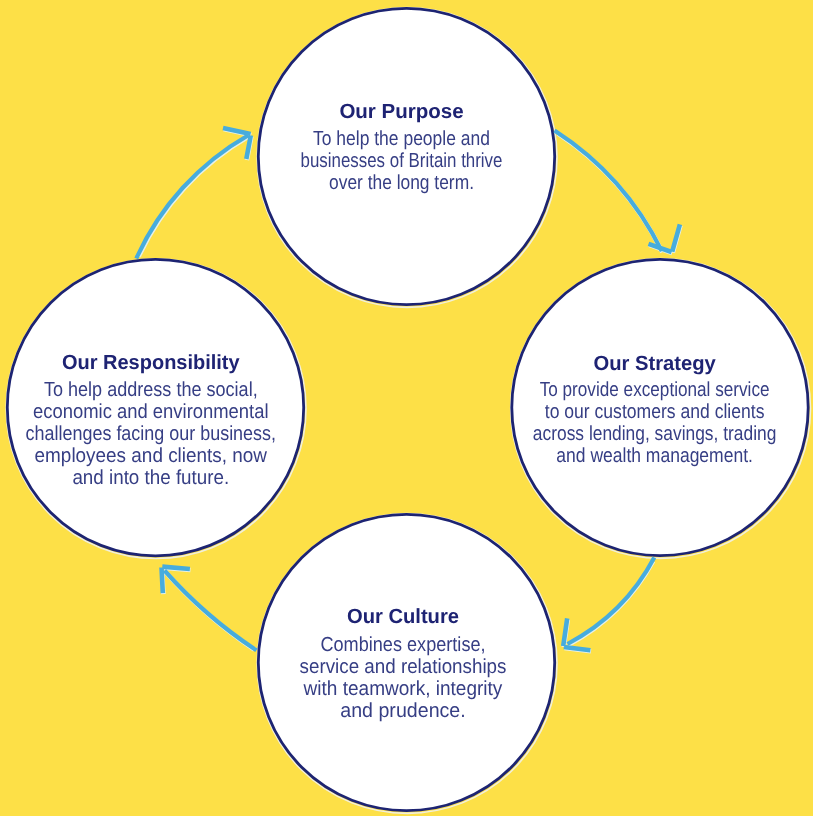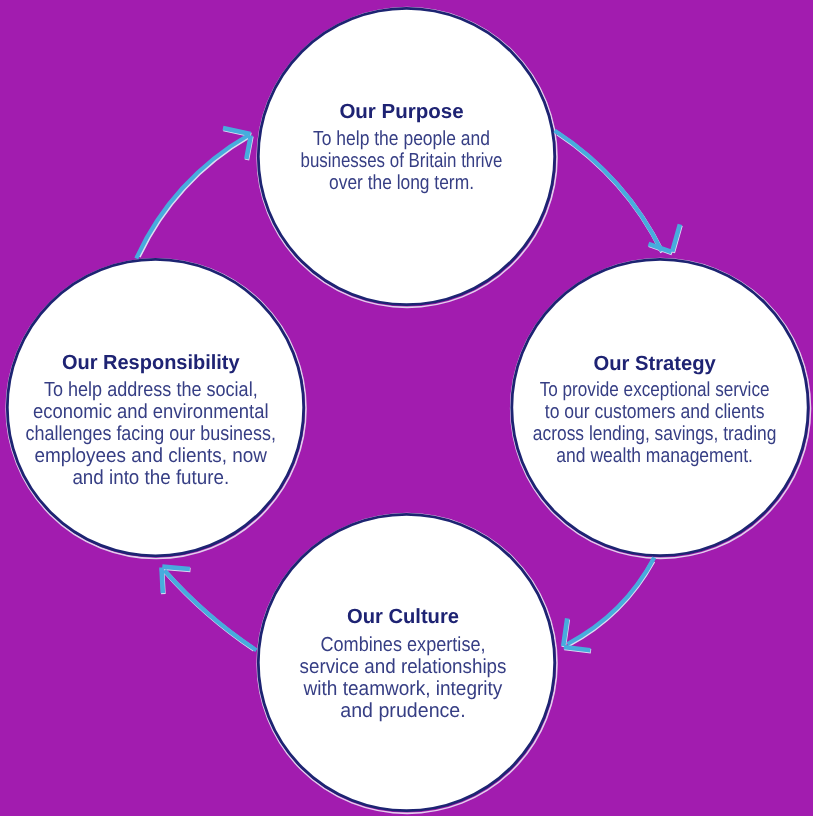--- a/index.html
+++ b/index.html
@@ -1,16 +1,16 @@
 <!DOCTYPE html>
 <html><head>
 <meta charset="utf-8">
 <style>
   html,body{margin:0;padding:0;background:#000;}
-  #stage{position:relative;width:813px;height:816px;background:#a21caf;overflow:hidden;}
+  #stage{position:relative;width:813px;height:816px;background:#fde047;overflow:hidden;}
   text{font-family:"Liberation Sans",sans-serif;text-rendering:geometricPrecision;}
   .t{font-weight:bold;font-size:20.5px;fill:#1e2373;text-anchor:middle;}
   .b{font-size:20.3px;fill:#363e84;text-anchor:middle;}
 </style>
 </head>
 <body>
 <div id="stage">
 <svg width="813" height="816" viewBox="0 0 813 816" style="opacity:0.999">
 
   <g fill="none" stroke="#eef1f7" stroke-width="1.6" opacity="0.85" transform="translate(0.6,1.0)">

